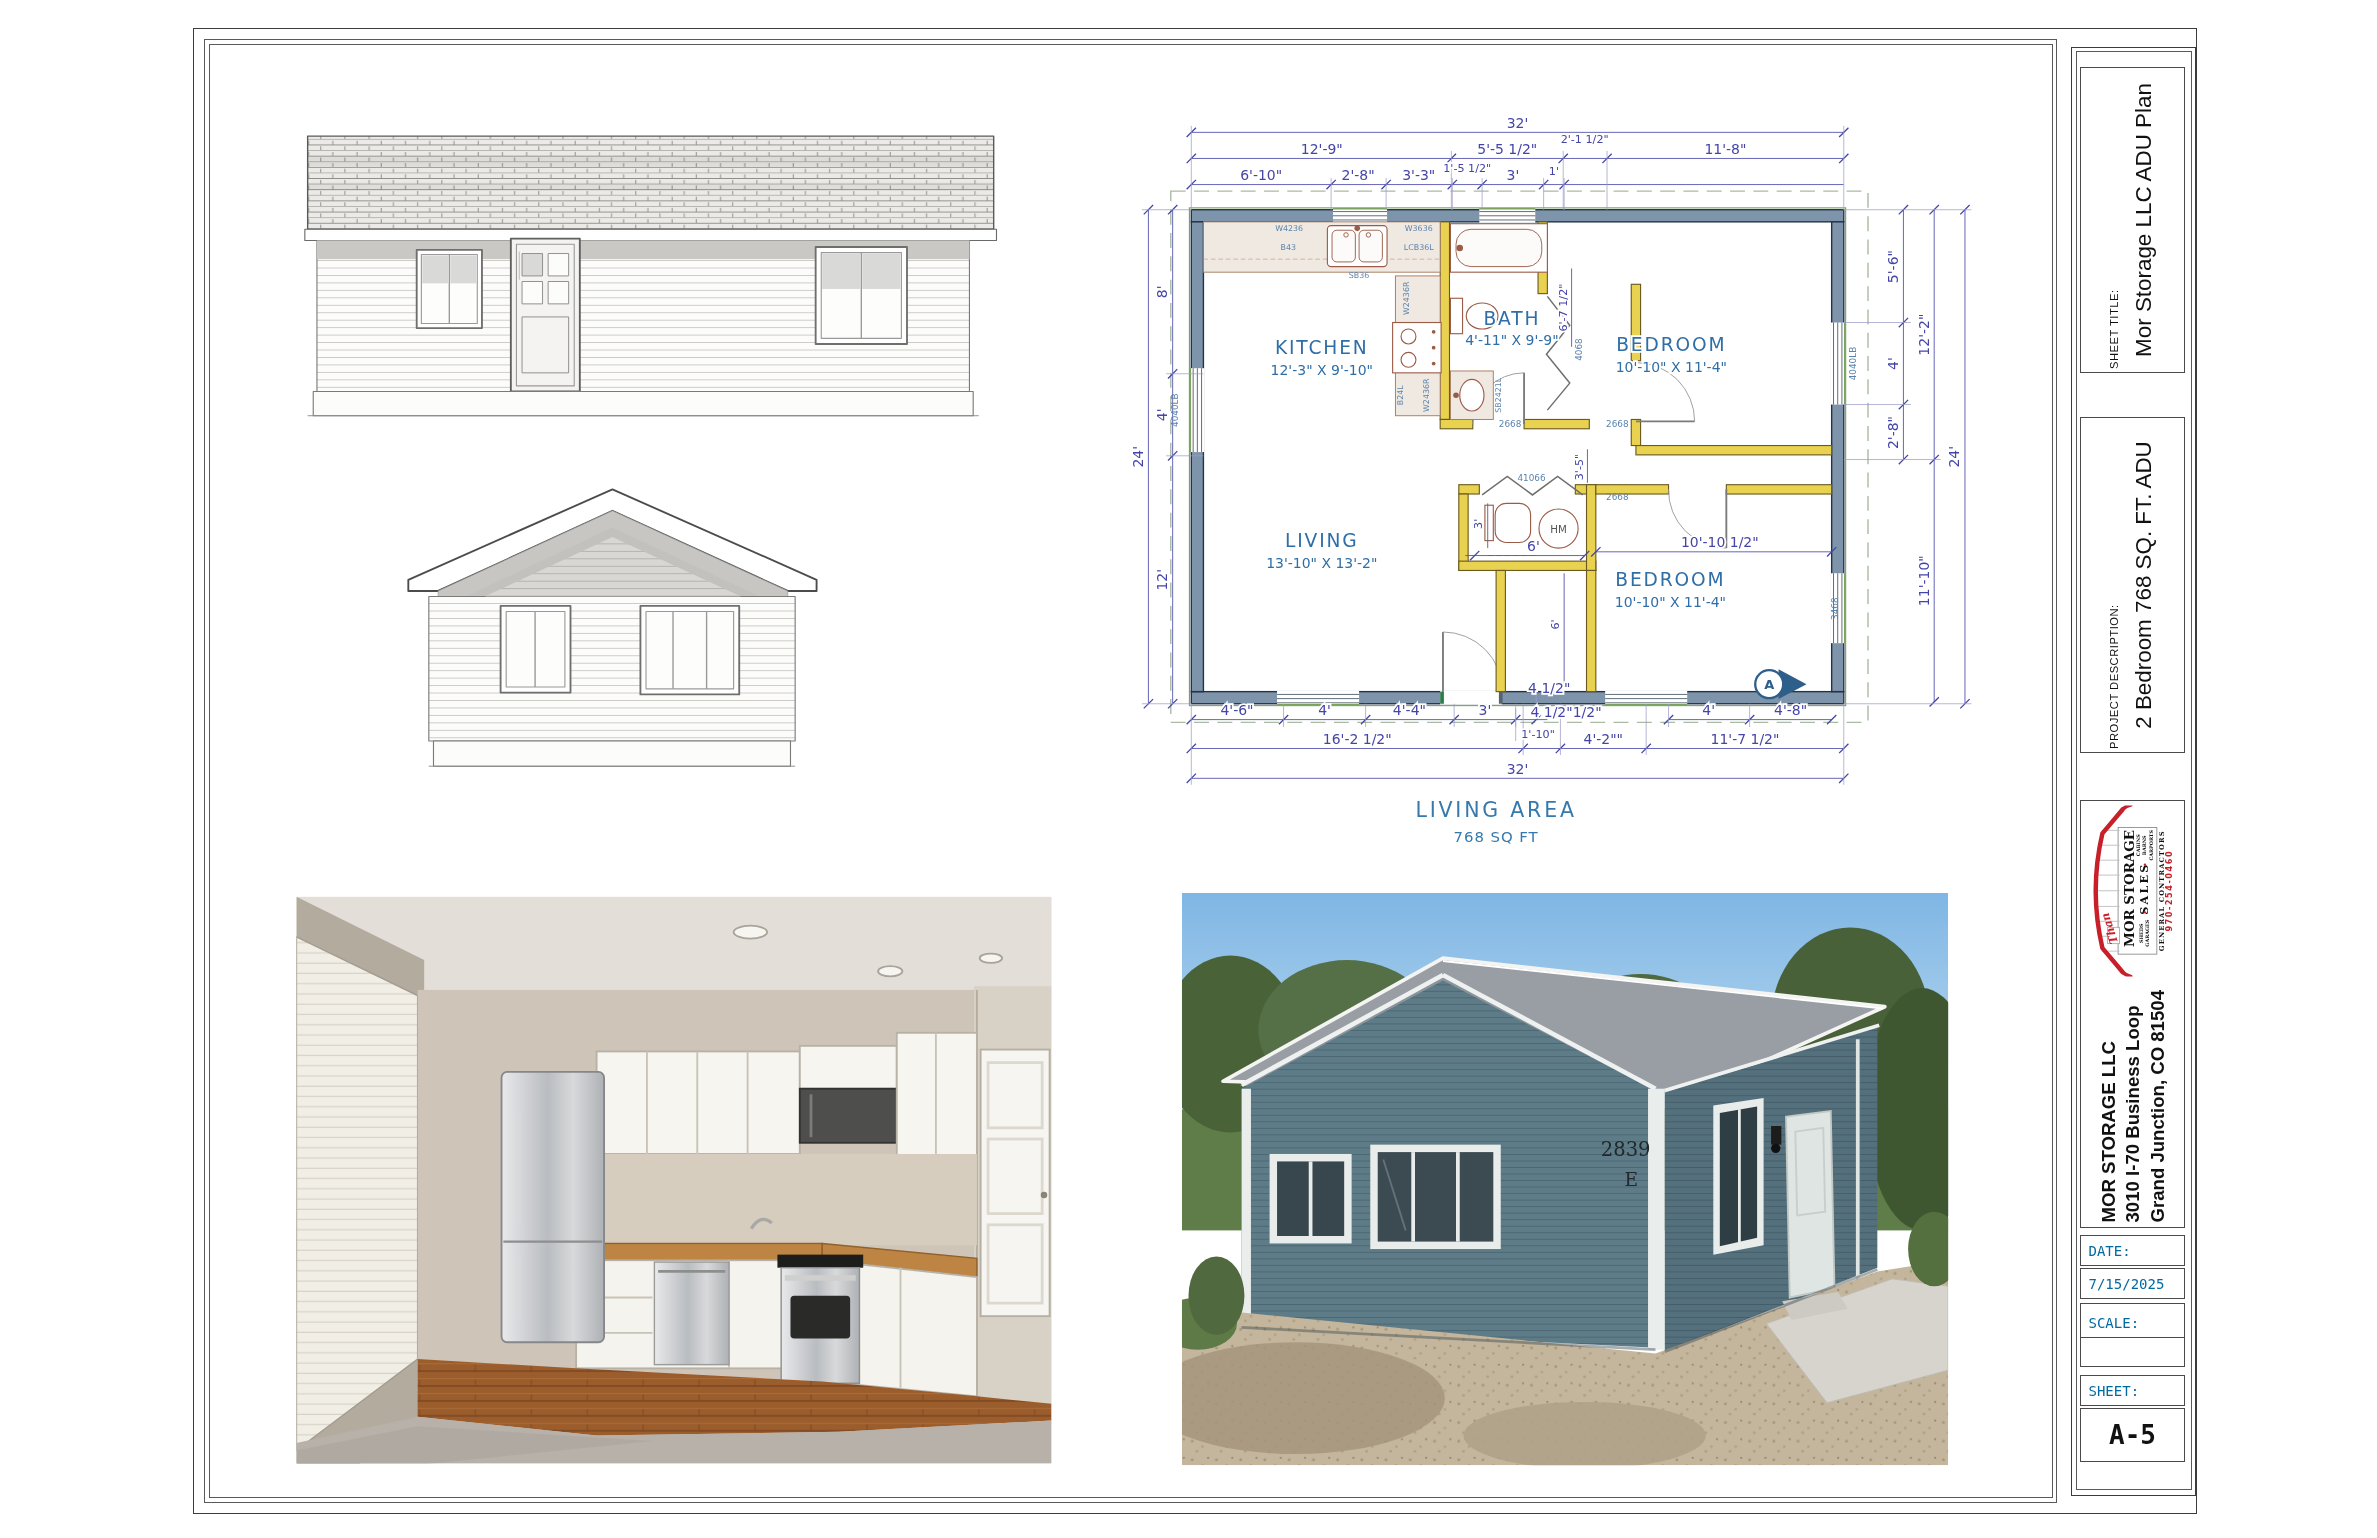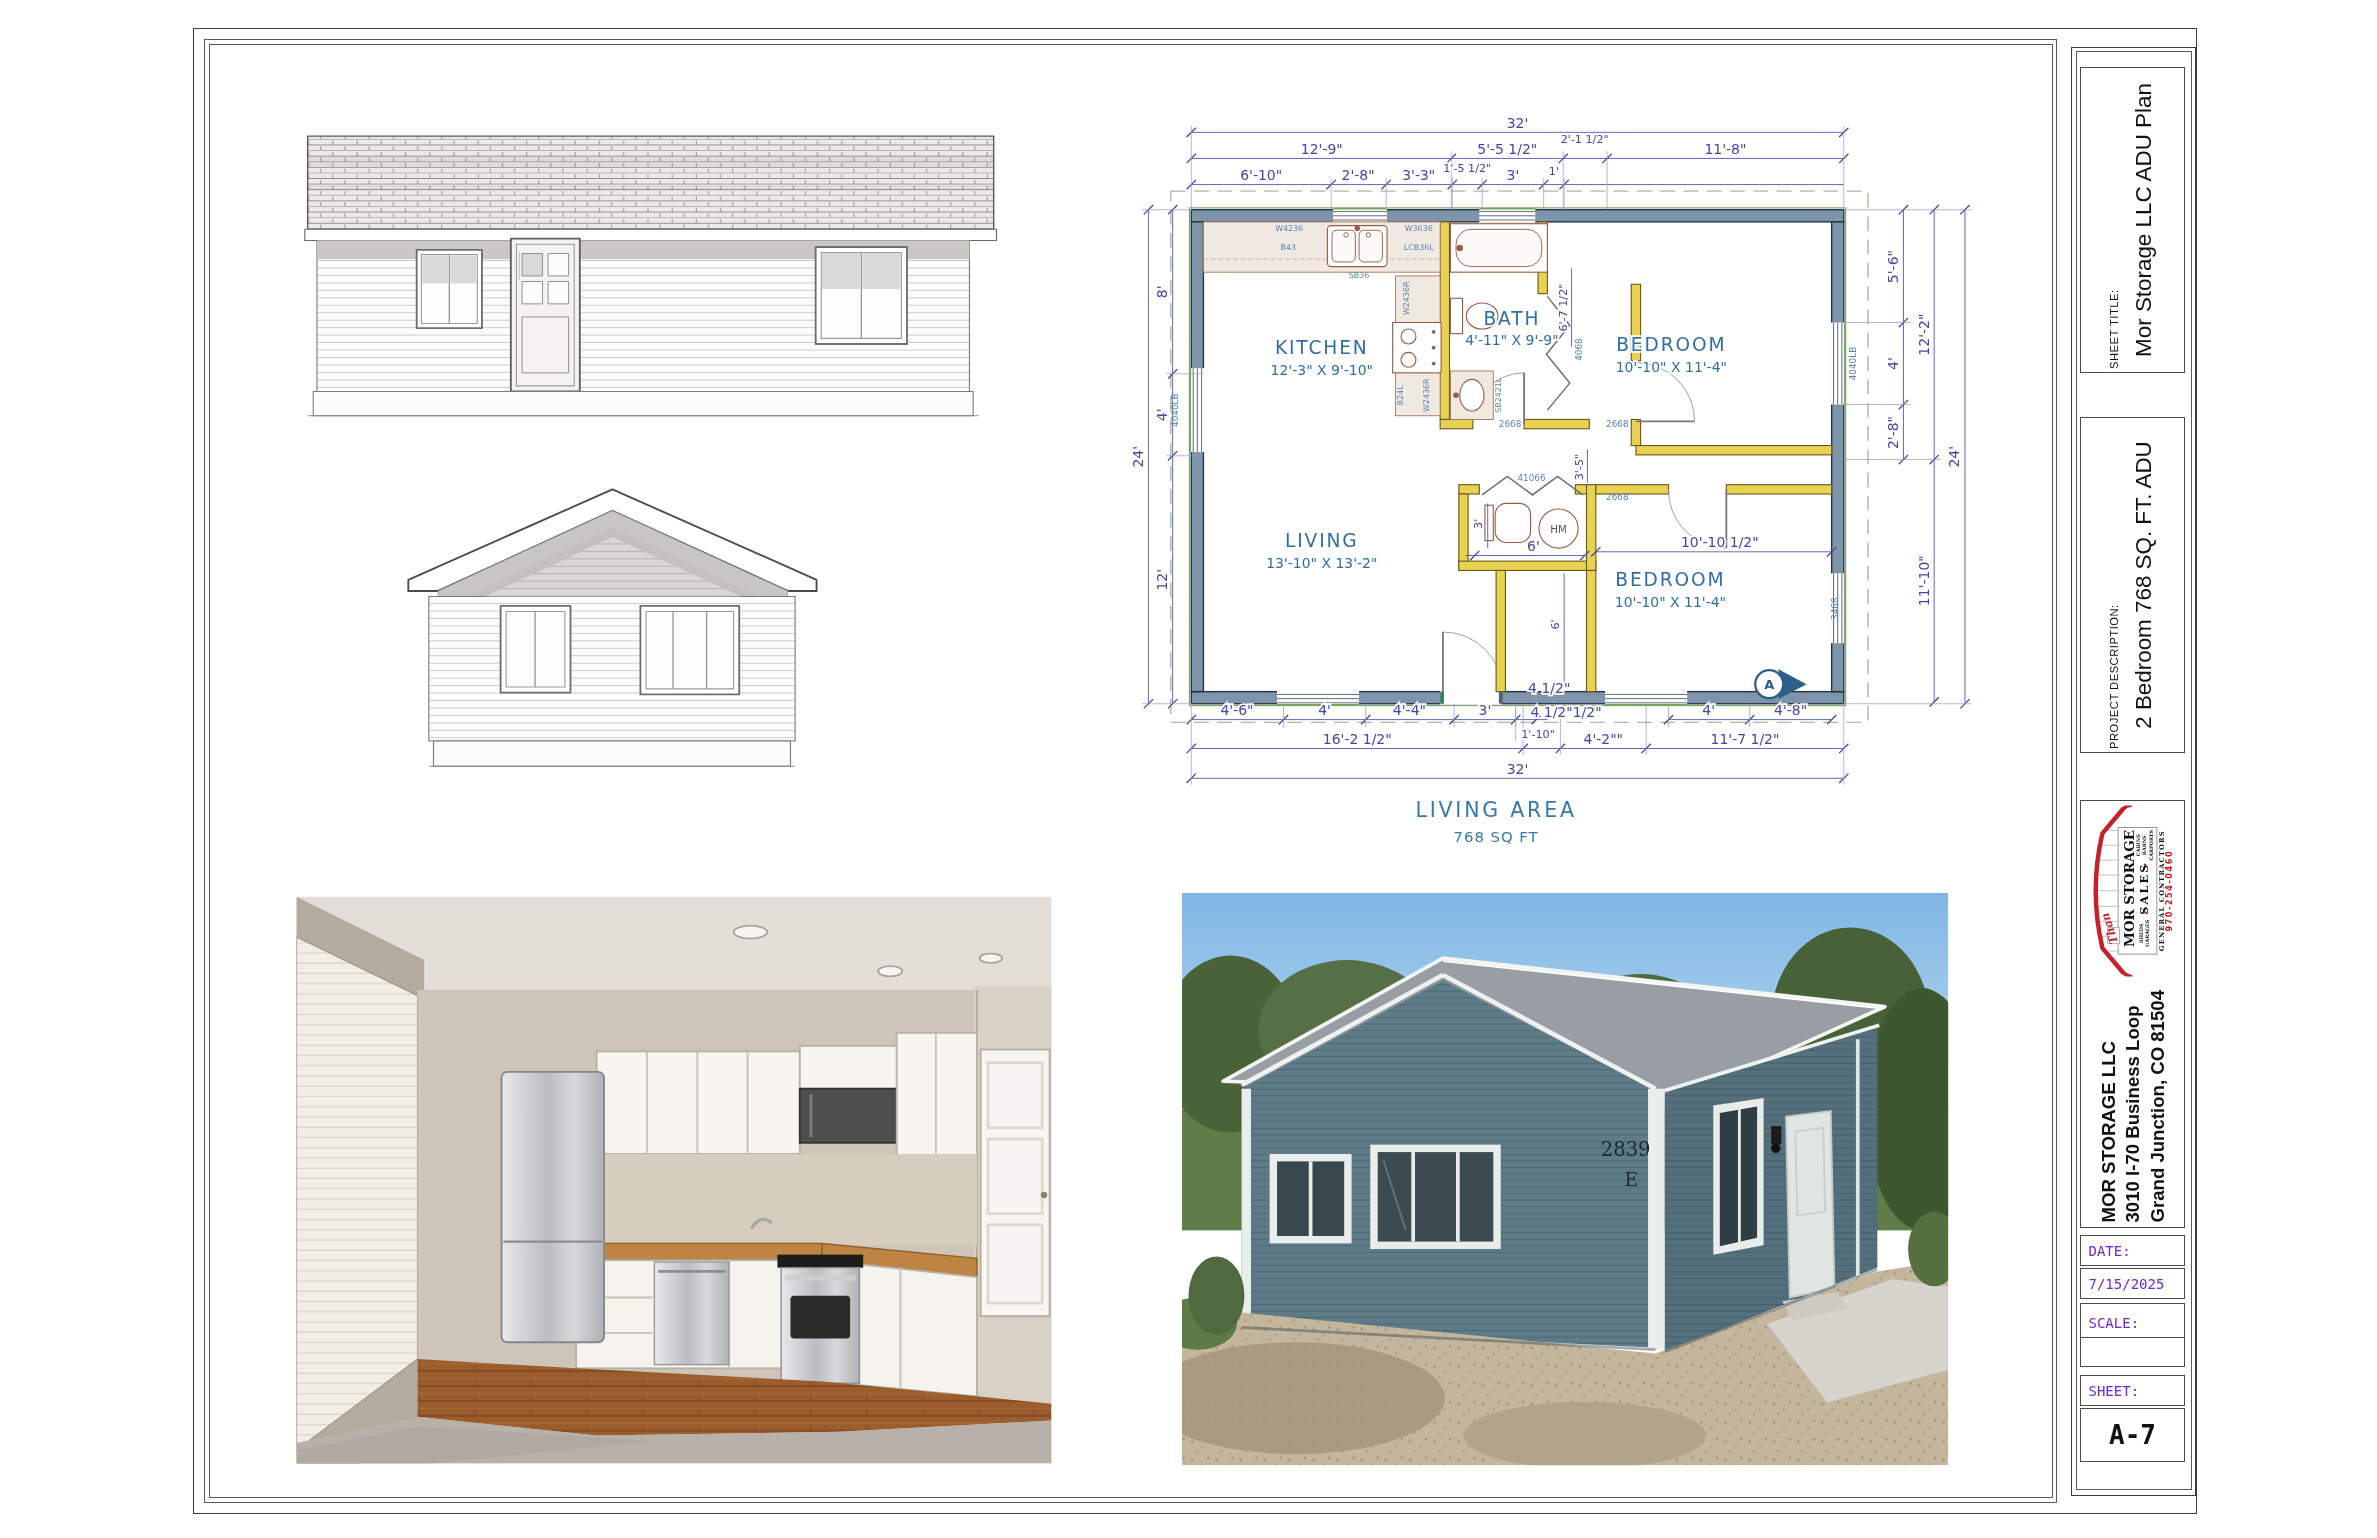--- a/index.html
+++ b/index.html
@@ -10,21 +10,21 @@
   
   .tbx{position:absolute;border:1.4px solid #4a4a4a;background:#fff;box-sizing:border-box;overflow:hidden;}
   .rot{position:absolute;left:50%;top:50%;transform:translate(-50%,-50%) rotate(-90deg);
        display:flex;align-items:center;justify-content:center;}
   .rot-col{display:flex;flex-direction:column;justify-content:center;}
   .tb-small{font-size:11.2px;color:#111;letter-spacing:0.5px;text-align:left;}
   .tb-big{font-size:22.4px;color:#111;text-align:center;white-space:nowrap;}
   .tb-desc{font-size:22.4px;color:#111;text-align:center;white-space:nowrap;}
   .addr{font-size:18.6px;font-weight:bold;color:#111;line-height:1.3;white-space:nowrap;}
   .mono{font-family:"DejaVu Sans Mono",monospace;}
-  .tb-field{display:flex;align-items:center;height:100%;padding-left:7.5px;font-size:14px;color:#6d28d9;}
+  .tb-field{display:flex;align-items:center;height:100%;padding-left:7.5px;font-size:14px;color:#0369a1;}
   .tb-sheetnum{display:flex;align-items:center;justify-content:center;height:100%;
                font-size:26px;font-weight:bold;color:#111;}
   
   .dim{font-family:"DejaVu Sans",sans-serif;font-size:15px;fill:#4545a8;text-anchor:middle;
        paint-order:stroke;stroke:#ffffff;stroke-width:4px;}
   .dimS{font-size:12px;}
   .room{font-family:"DejaVu Sans",sans-serif;font-size:20px;letter-spacing:2px;fill:#2f6ea6;
         text-anchor:middle;paint-order:stroke;stroke:#fff;stroke-width:4px;}
   .roomsize{font-family:"DejaVu Sans",sans-serif;font-size:15px;fill:#2f6ea6;text-anchor:middle;
         paint-order:stroke;stroke:#fff;stroke-width:4px;}
@@ -582,17 +582,17 @@
   <div class="tbx" style="left:2080px;top:1303px;width:105px;height:40px;">
     <div class="tb-field mono">SCALE:</div>
   </div>
   <div class="tbx" style="left:2080px;top:1337px;width:105px;height:30px;">
     <div class="tb-field mono"></div>
   </div>
   <div class="tbx" style="left:2080px;top:1375px;width:105px;height:31px;">
     <div class="tb-field mono">SHEET:</div>
   </div>
   <div class="tbx" style="left:2080px;top:1408px;width:105px;height:54px;">
-    <div class="tb-sheetnum mono">A-7</div>
+    <div class="tb-sheetnum mono">A-5</div>
   </div>
 
 </div>
 
 
 </body></html>

